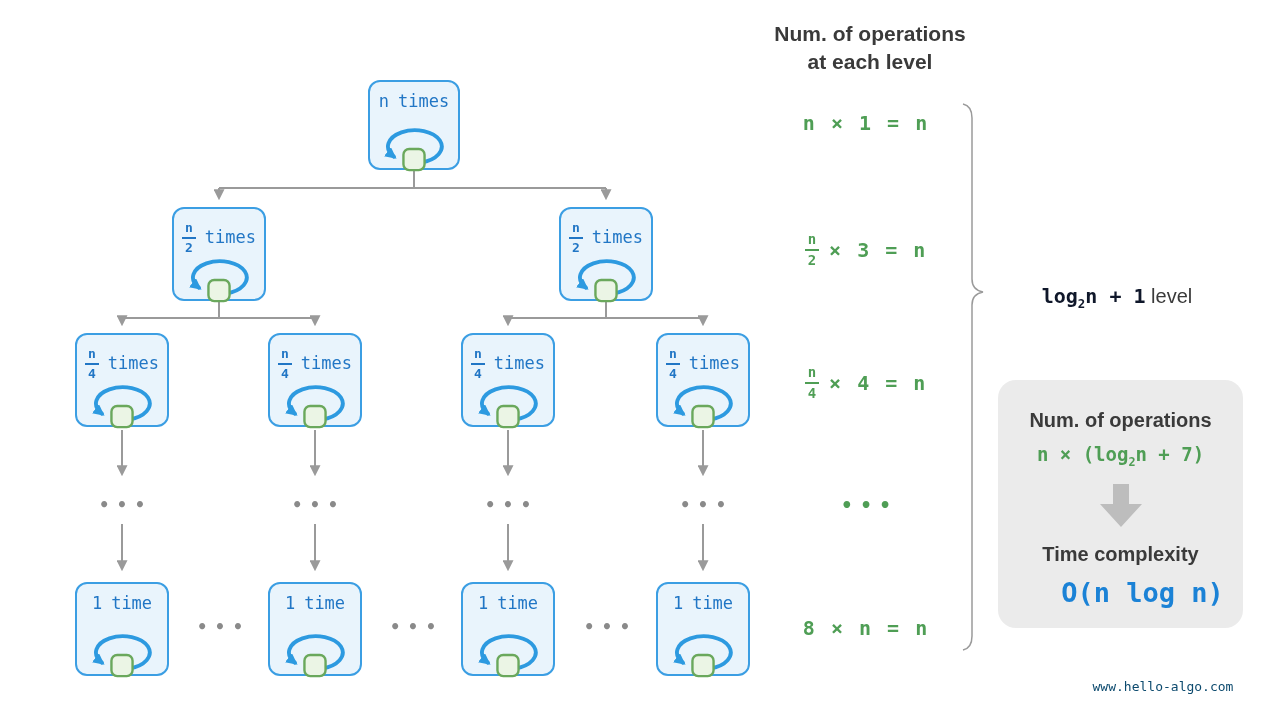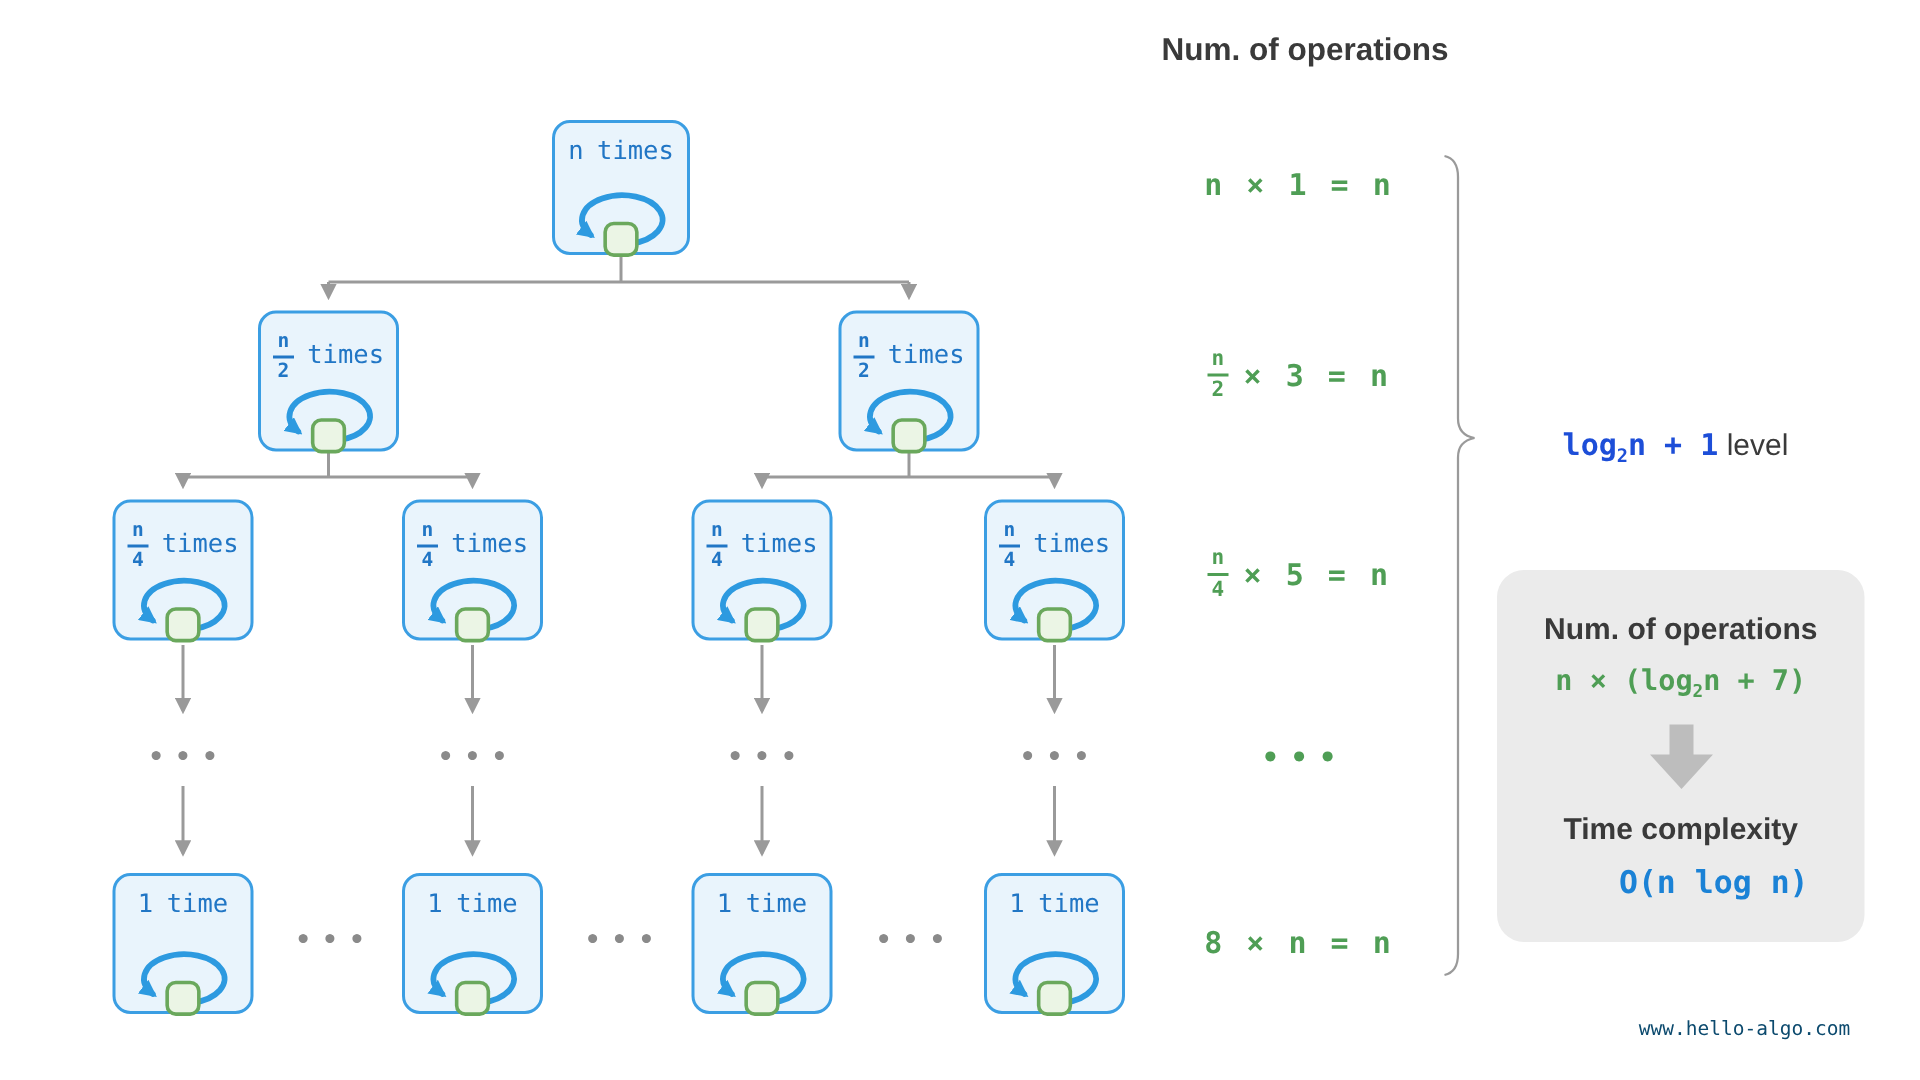--- a/index.html
+++ b/index.html
@@ -46,41 +46,41 @@
     font-family:"DejaVu Sans Mono",monospace;font-weight:700;font-size:20px;text-align:center;
   }
   .formula-row .rest,.formula-row .plain{letter-spacing:2px;white-space:pre;}
   .formula-row .frac{font-size:14px;}
 
   .brace-label{
     position:absolute;left:1003px;top:282px;width:228px;text-align:center;
     font-size:20px;line-height:29px;color:#3a3a3a;
   }
   .brace-label .math{
-    font-family:"DejaVu Sans Mono",monospace;font-weight:700;color:#1d4ed8;
+    font-family:"DejaVu Sans Mono",monospace;font-weight:700;color:#0f172a;
   }
   sub{font-size:0.62em;}
 
   
   .sumbox{
     position:absolute;left:998px;top:380px;width:245px;height:248px;
     background:#ebebeb;border-radius:18px;display:flex;flex-direction:column;
     align-items:center;box-sizing:border-box;
   }
   .sumbox .box-title{font-weight:700;font-size:20px;color:#3a3a3a;line-height:1;}
   .sumbox .t1{margin-top:30px;}
   .sumbox .green-formula{
     margin-top:15px;font-family:"DejaVu Sans Mono",monospace;font-weight:700;
     font-size:19px;color:#4f9e55;line-height:1;
   }
   .sumbox .down-arrow{margin-top:14px;}
   .sumbox .t2{margin-top:15px;}
   .sumbox .result{
     margin-top:15px;font-family:"DejaVu Sans Mono",monospace;font-weight:700;
-    font-size:21px;color:#1b82d6;line-height:1;margin-left:44px;
+    font-size:27px;color:#1b82d6;line-height:1;margin-left:44px;
   }
 
   .watermark{
     position:absolute;left:1078px;top:679px;width:170px;text-align:center;
     font-family:"DejaVu Sans Mono",monospace;font-size:13px;color:#0c4a6e;
   }
 </style>
 </head>
 <body>
 
@@ -256,38 +256,39 @@
   <div class="dots" style="left:285px;top:494px">•••</div>
   <div class="dots" style="left:478px;top:494px">•••</div>
   <div class="dots" style="left:673px;top:494px">•••</div>
 
   <div class="dots" style="left:190px;top:616px">•••</div>
   <div class="dots" style="left:383px;top:616px">•••</div>
   <div class="dots" style="left:577px;top:616px">•••</div>
 
   <div class="hdr">
     <div>Num. of operations</div>
+    <div>at each level</div>
   </div>
 
   <div class="formula-row" style="top:105px;height:36px">
     <span class="plain">n × 1 = n</span>
   </div>
   <div class="formula-row" style="top:226px;height:48px">
     <span class="frac">
         <span class="num">n</span>
         <span class="den">2</span>
       </span>
     <span class="rest">× 3 = n</span>
   </div>
   <div class="formula-row" style="top:359px;height:48px">
     <span class="frac">
         <span class="num">n</span>
         <span class="den">4</span>
       </span>
-    <span class="rest">× 5 = n</span>
+    <span class="rest">× 4 = n</span>
   </div>
   <div class="dots green" style="left:836px;top:494px">•••</div>
   <div class="formula-row" style="top:610px;height:36px">
     <span class="plain">8 × n = n</span>
   </div>
 
   <div class="brace-label">
     <div><span class="math"><span>log</span><sub>2</sub><span>n + 1</span></span><span> level</span></div>
   </div>
 

